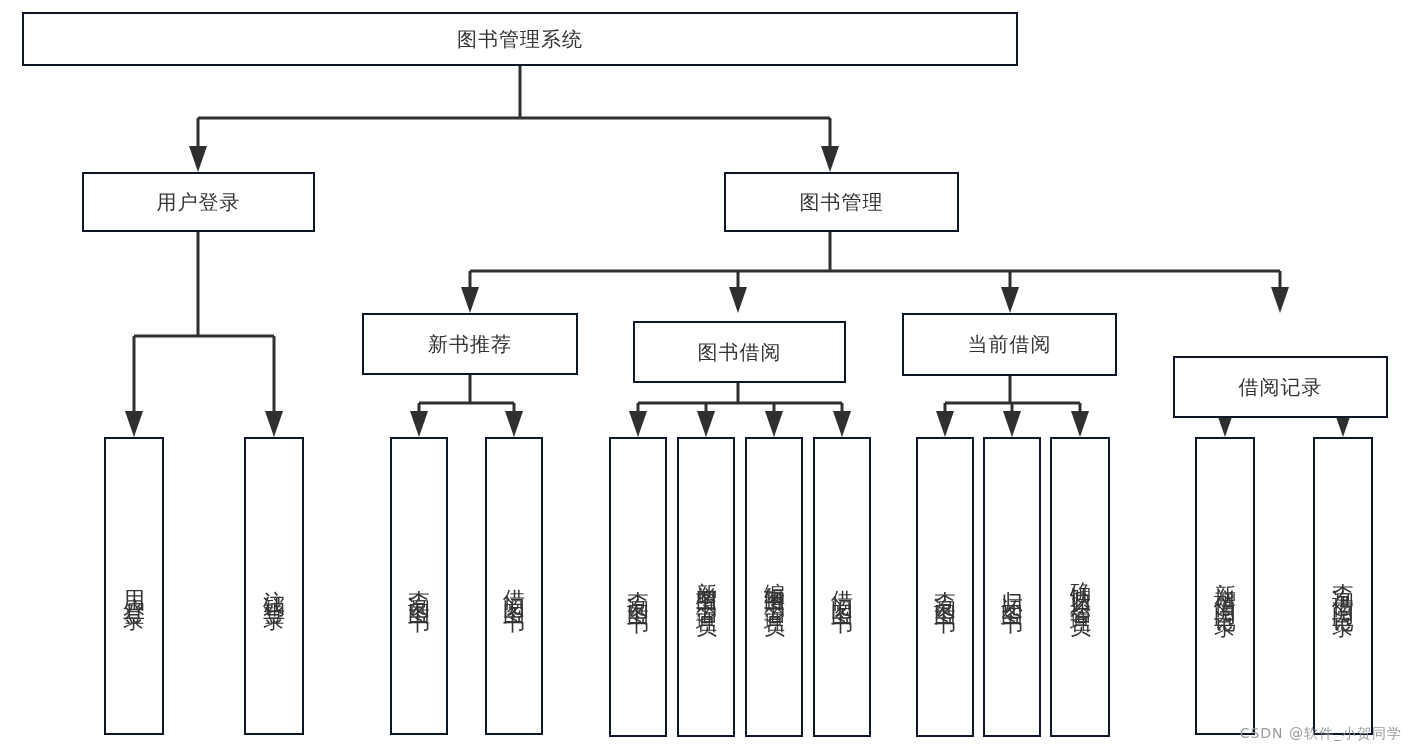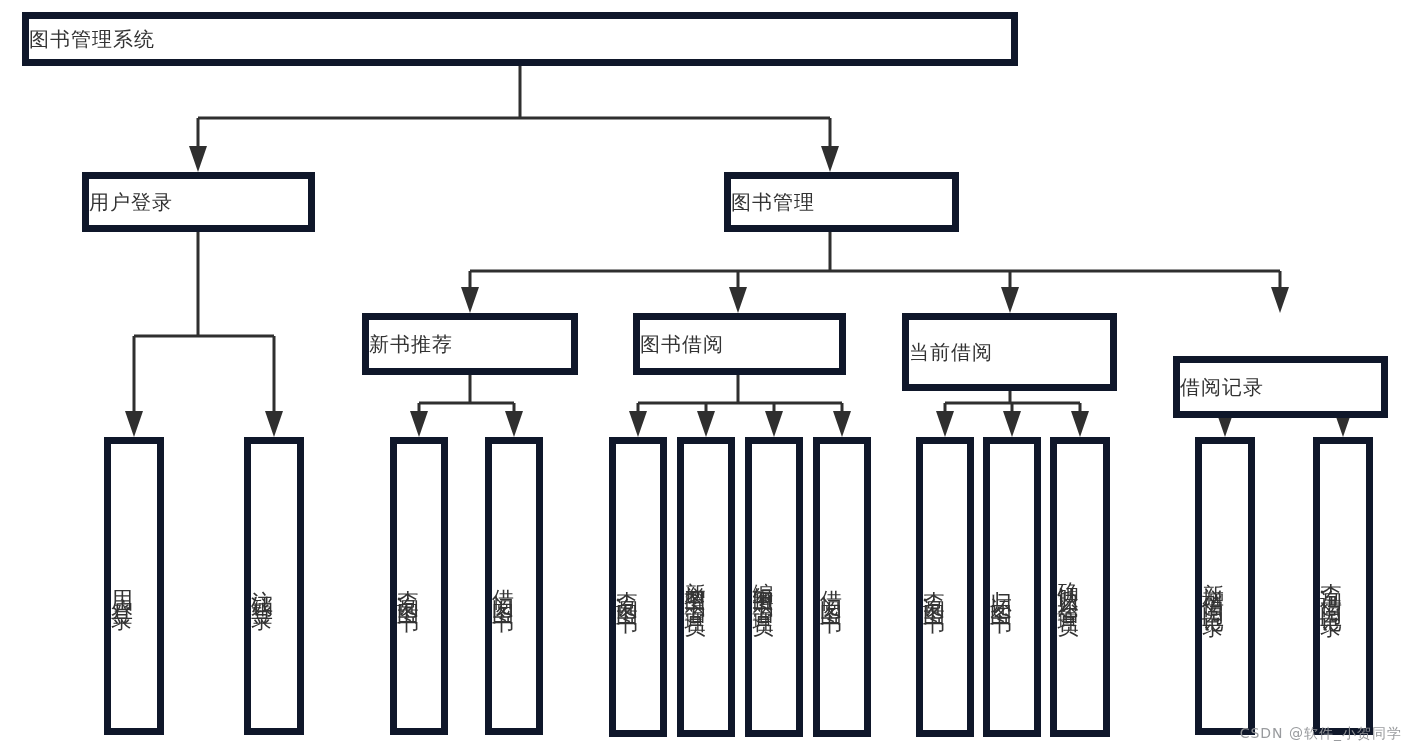--- a/index.html
+++ b/index.html
@@ -14,25 +14,25 @@
   .connectors {
     position: absolute;
     left: 0; top: 0;
     width: 1405px; height: 747px;
     pointer-events: none;
   }
   .box {
     position: absolute;
     box-sizing: border-box;
     background: #ffffff;
-    border: 7px solid #0f172a;
+    border: 2px solid #0f172a;
     color: #333333;
     display: flex;
     align-items: center;
-    justify-content: flex-start;
+    justify-content: center;
     text-align: center;
   }
   .h-text { font-size: 20px; letter-spacing: 1px; white-space: nowrap; }
   .v-text {
     writing-mode: vertical-rl;
     text-orientation: mixed;
     font-size: 22px;
     letter-spacing: 7px;
     line-height: 1;
     white-space: nowrap;
@@ -53,22 +53,22 @@
     color: rgba(148, 150, 153, 0.95);
     letter-spacing: 1px;
     white-space: nowrap;
     z-index: 5;
   }
   
   #nb-root { left: 22px;  top: 12px;  width: 996px; height: 54px; }
   #nb-l2a  { left: 82px;  top: 172px; width: 233px; height: 60px; }
   #nb-l2b  { left: 712px; top: 172px; width: 235px; height: 60px; margin-left: 12px; }
   #nb-l3a  { left: 362px; top: 313px; width: 216px; height: 62px; }
-  #nb-l3b  { left: 633px; top: 313px; width: 213px; height: 62px; }
-  #nb-l3c  { left: 902px; top: 313px; width: 215px; height: 78px; }
+  #nb-l3b  { left: 633px; top: 321px; width: 213px; height: 62px; }
+  #nb-l3c  { left: 902px; top: 313px; width: 215px; height: 63px; }
   #nb-l3d  { left: 1173px;top: 313px; width: 215px; height: 62px; margin-top: 43px; }
   #nb-a1   { left: 104px; top: 437px; width: 60px; height: 298px; }
   #nb-a2   { left: 244px; top: 437px; width: 60px; height: 298px; }
   #nb-b1   { left: 390px; top: 437px; width: 58px; height: 298px; }
   #nb-b2   { left: 485px; top: 437px; width: 58px; height: 298px; }
   #nb-c1   { left: 609px; top: 437px; width: 58px; height: 300px; }
   #nb-c2   { left: 677px; top: 437px; width: 58px; height: 300px; }
   #nb-c3   { left: 745px; top: 437px; width: 58px; height: 300px; }
   #nb-c4   { left: 813px; top: 437px; width: 58px; height: 300px; }
   #nb-d1   { left: 916px; top: 437px; width: 58px; height: 300px; }

